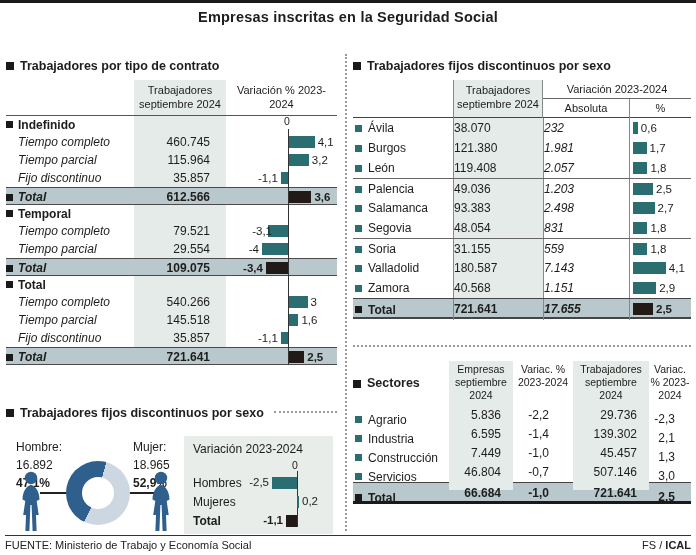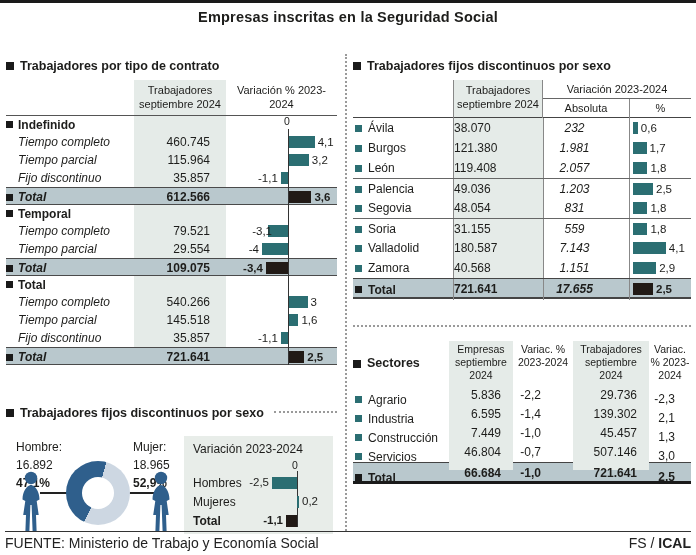--- a/index.html
+++ b/index.html
@@ -76,47 +76,47 @@
   .p-tbl .shade { position:absolute; left:100px; top:0; width:90px; bottom:0; background:#e5ebe8; z-index:0; }
   .p-head { position:relative; z-index:1; display:grid; grid-template-columns:100px 90px 148px; border-bottom:1px solid #444; height:38px; font-size:11px; }
   .ph-workers { border-left:1px solid #888; border-right:1px solid #888; text-align:center; padding-top:3px; line-height:1.3; }
   .ph-var-title { height:19px; line-height:19px; text-align:center; border-bottom:1px solid #666; }
   .ph-var-cols { display:grid; grid-template-columns:86px 1fr; height:19px; line-height:19px; text-align:center; }
   .ph-var-cols .pc { border-left:1px solid #888; }
   .ph-var-cols .pa { }
   .p-row { position:relative; z-index:1; display:grid; grid-template-columns:100px 90px 86px 1fr; height:20px; align-items:center; font-size:12px; }
   .p-row .nm { display:flex; align-items:center; gap:6px; padding-left:2px; }
   .p-row .wk { border-left:1px solid #888; height:100%; line-height:20px; }
-  .p-row .ab { font-style:italic; text-align:center; padding-right:24px; border-left:1px solid #888; height:100%; line-height:20px; }
+  .p-row .ab { font-style:italic; text-align:left; padding-right:24px; border-left:1px solid #888; height:100%; line-height:20px; }
   .p-row .pb { position:relative; height:100%; border-left:1px solid #888; }
   .p-row .pb .bar { top:4px; }
   .p-row .pb .bar-lab { line-height:20px; }
   .p-row.gsep { border-top:1px solid #666; }
   .p-row.band { background:#b9c8cd; border-top:1px solid #444; border-bottom:2px solid #444; font-weight:bold; height:21px; z-index:2; }
   .p-row.band .wk, .p-row.band .ab, .p-row.band .pb { line-height:21px; }
 
   
   .hdiv { margin-top:26px; border-top:2px dotted #9a9a9a; }
   .s-tbl { margin-top:14px; }
   .s-head { display:grid; grid-template-columns:96px 64px 60px 76px 1fr; font-size:10.5px; line-height:1.25; }
   .s-head .stitle { display:flex; align-items:center; gap:6px; font-size:12.5px; font-weight:bold; }
   .s-head .hc { text-align:center; padding:2px 1px 4px; }
   .shaded { background:#e5ebe8; }
   .s-row { display:grid; grid-template-columns:96px 64px 60px 76px 1fr; height:19px; align-items:center; font-size:12px; }
   .s-row .nm { display:flex; align-items:center; gap:6px; padding-left:2px; }
   .s-row .v { text-align:right; height:100%; line-height:19px; }
   .s-row .c1 { padding-right:12px; }
-  .s-row .c2 { padding-right:32px; }
+  .s-row .c2 { padding-right:24px; }
   .s-row .c3 { padding-right:12px; }
   .s-row .c4 { padding-right:16px;margin-top:8px; }
   .s-row.band { background:#b9c8cd; border-top:1px solid #444; border-bottom:3px solid #1a1a1a; font-weight:bold; height:22px; }
   .s-row.band .v { line-height:21px; }
 
   
-  .footer { position:absolute; left:5px; right:5px; bottom:4px; border-top:1px solid #333; padding-top:3px; display:flex; justify-content:space-between; font-size:14px; color:#222; }
+  .footer { position:absolute; left:5px; right:5px; bottom:4px; border-top:1px solid #333; padding-top:3px; display:flex; justify-content:space-between; font-size:11px; color:#222; }
   .footer b { font-weight:bold; }
 </style>
 </head>
 <body>
 
 <div class="topbar"></div>
 <h1 class="title">Empresas inscritas en la Seguridad Social</h1>
 
 <div class="cols">
 
@@ -388,20 +388,32 @@
         <span class="wk">49.036</span>
         <span class="ab">1.203</span>
         <span class="pb">
             <i class="bar" style="width: 20px; left: 3px;"></i>
             <b class="bar-lab" style="font-weight: normal; left: 26px;">2,5</b>
           </span>
       </div>
       <div class="p-row">
         <span class="nm">
             <span class="blt t"></span>
+            <span>Salamanca</span>
+          </span>
+        <span class="wk">93.383</span>
+        <span class="ab">2.498</span>
+        <span class="pb">
+            <i class="bar" style="width: 21.6px; left: 3px;"></i>
+            <b class="bar-lab" style="font-weight: normal; left: 27.6px;">2,7</b>
+          </span>
+      </div>
+      <div class="p-row">
+        <span class="nm">
+            <span class="blt t"></span>
             <span>Segovia</span>
           </span>
         <span class="wk">48.054</span>
         <span class="ab">831</span>
         <span class="pb">
             <i class="bar" style="width: 14.4px; left: 3px;"></i>
             <b class="bar-lab" style="font-weight: normal; left: 20.4px;">1,8</b>
           </span>
       </div>
       <div class="p-row gsep">

